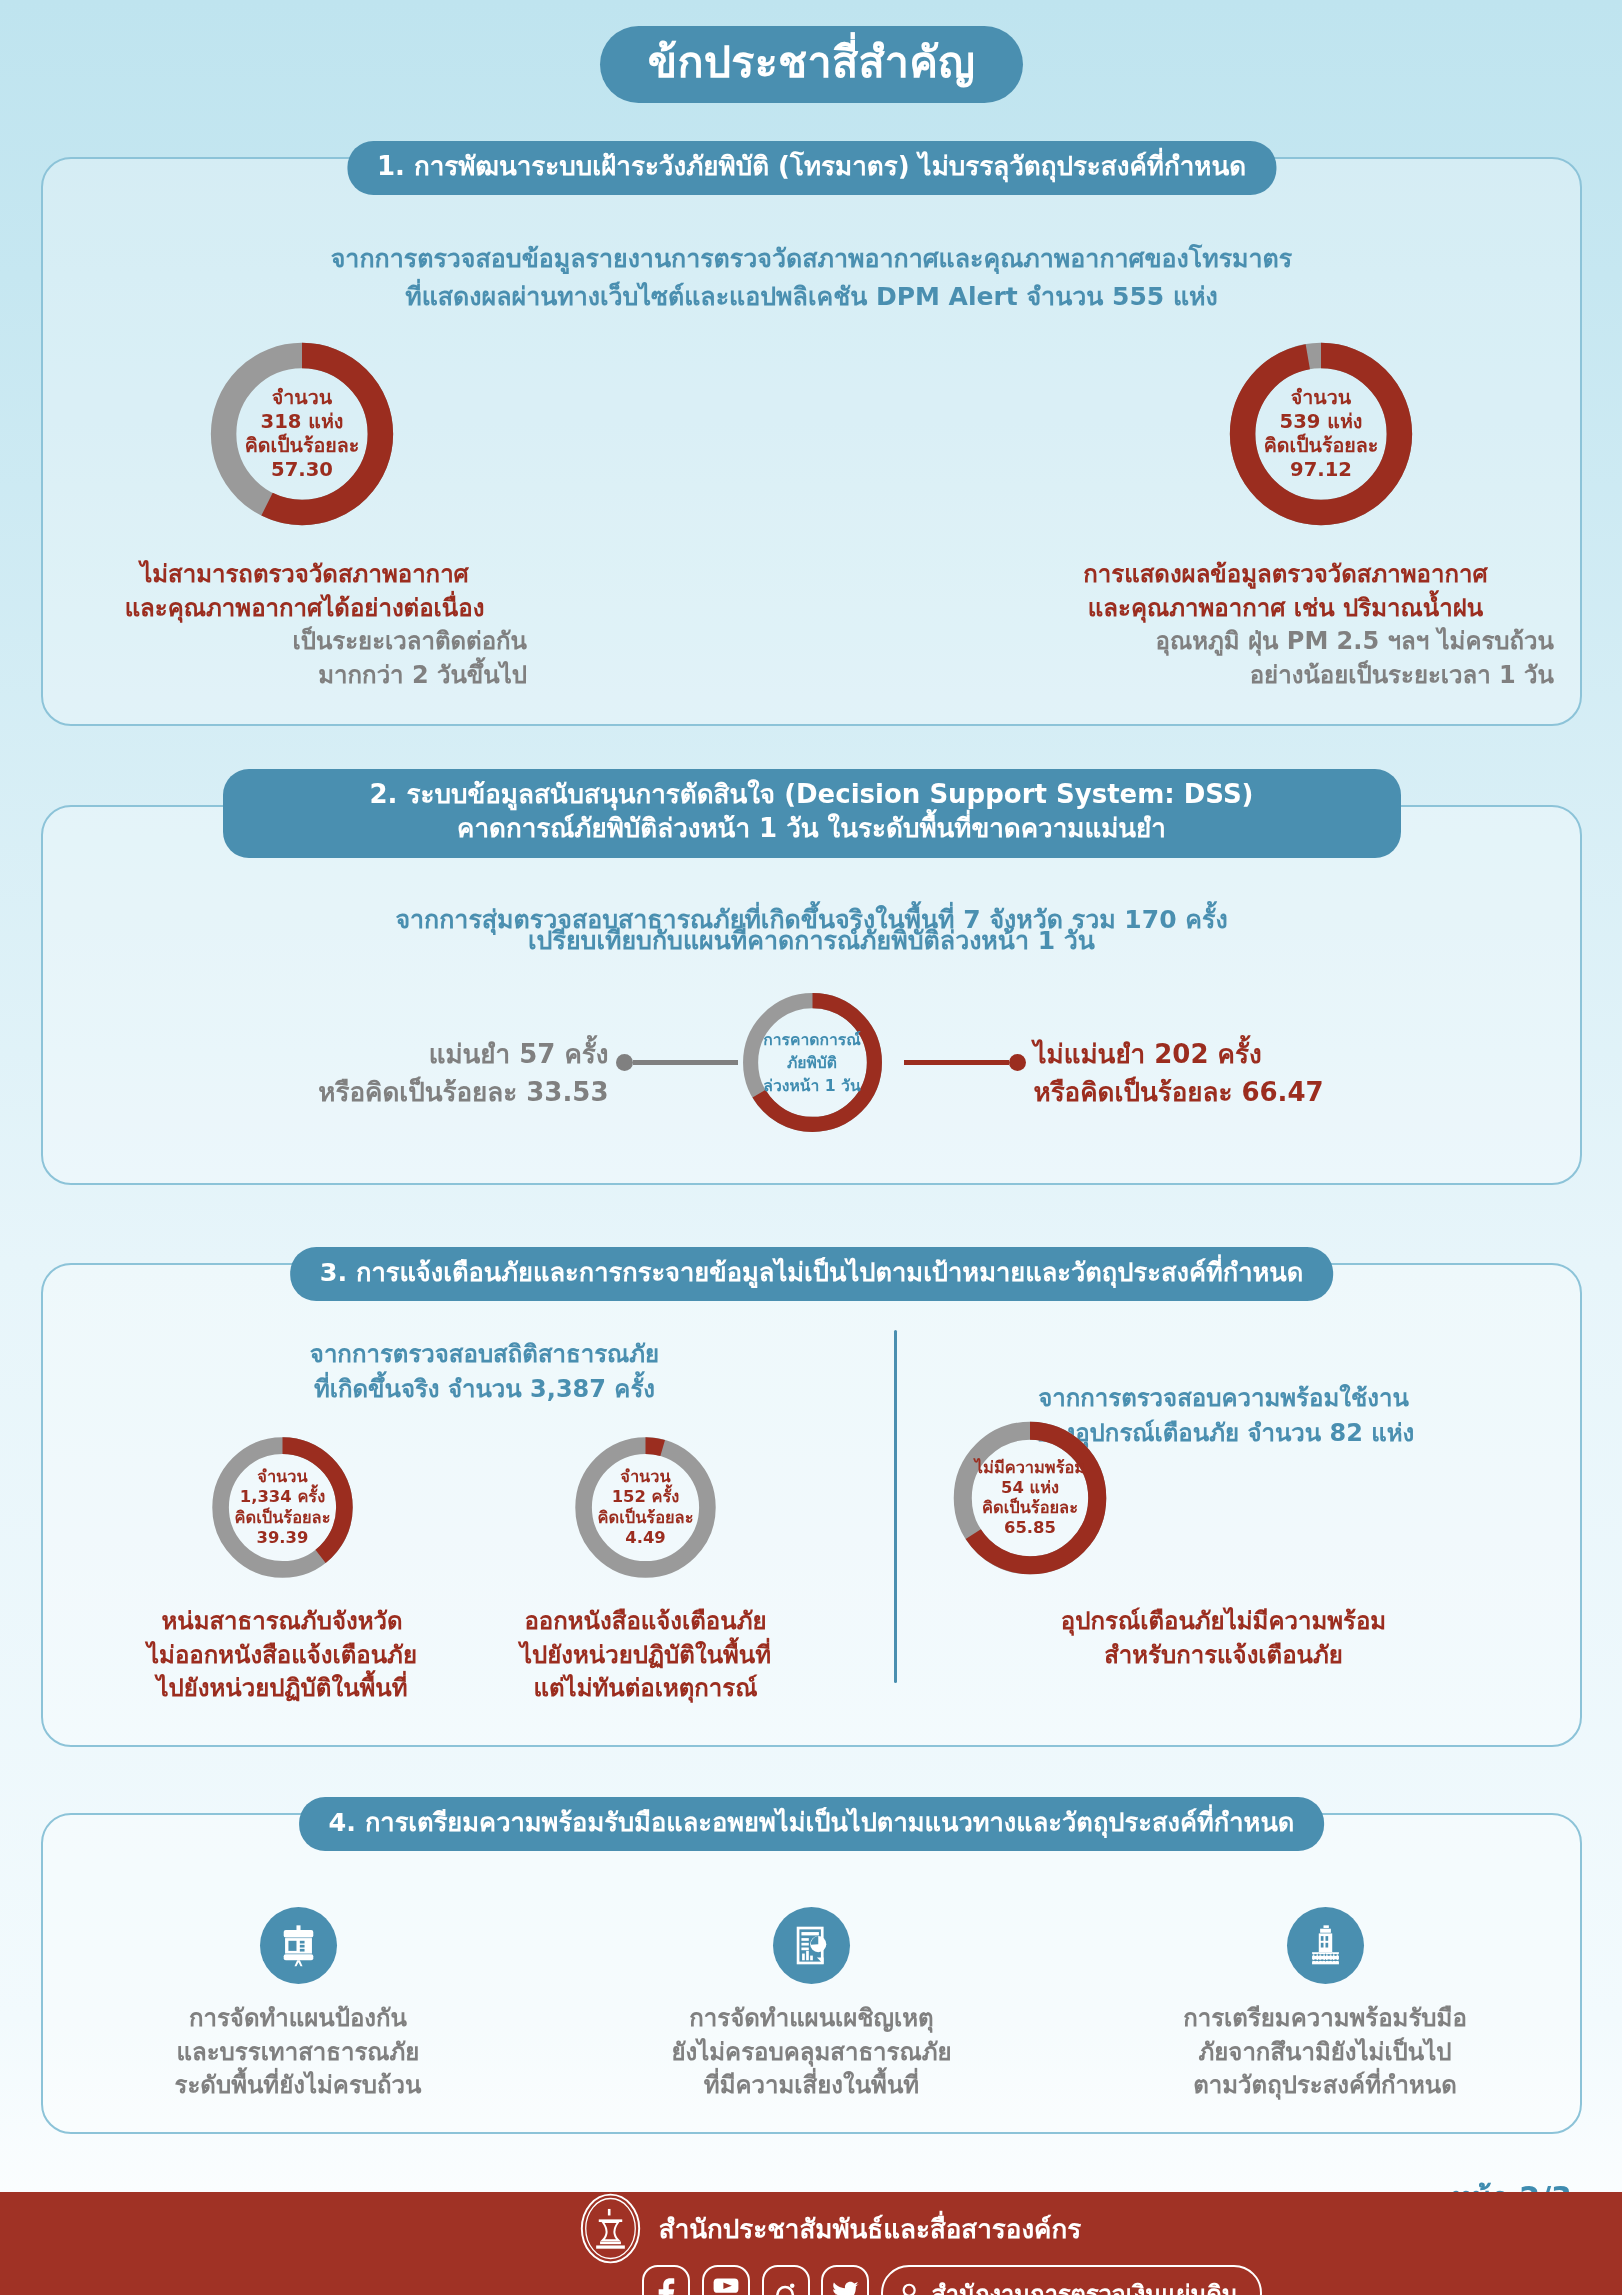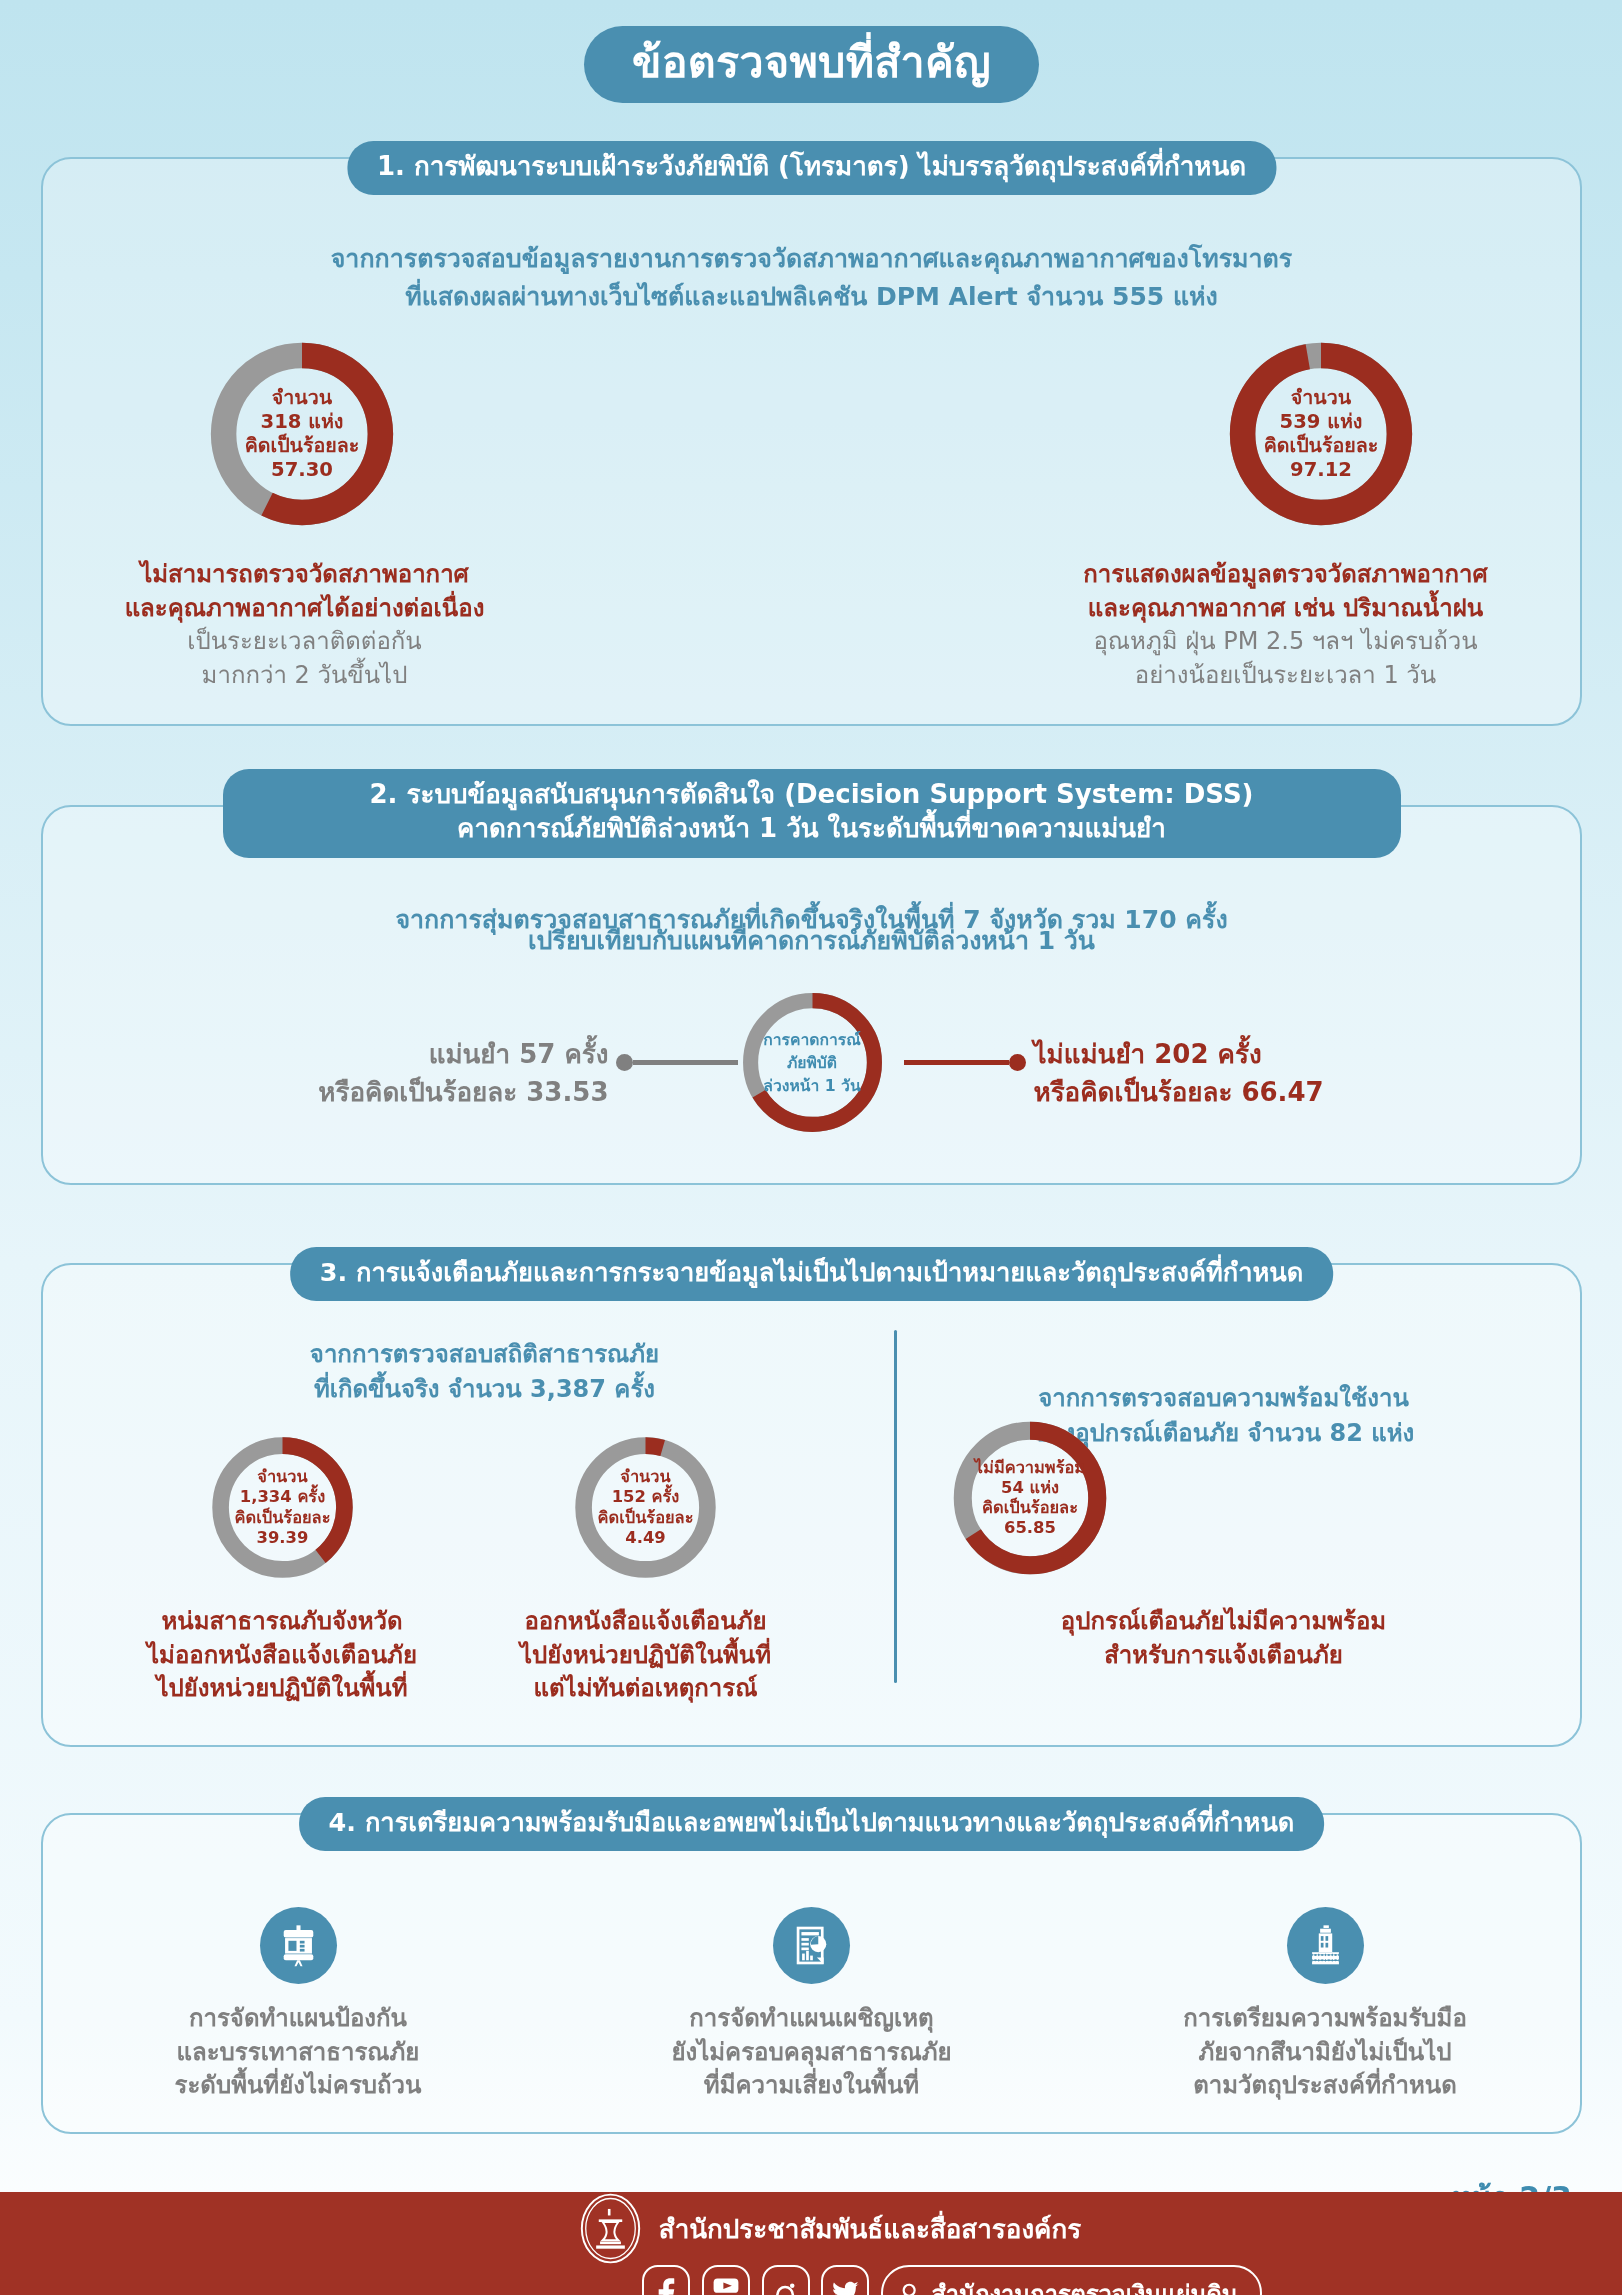--- a/index.html
+++ b/index.html
@@ -73,21 +73,21 @@
     line-height: 1.22;
   }
   .donut .hole.blue { color:#3f8cb0; }
 
   .cap {
     text-align:center;
     line-height:1.4;
     font-weight:700;
   }
   .cap .red { color:#9b2d1f; }
-  .cap .gray { color:#808080; font-weight:400; }
+  .cap .gray { color:#808080; font-weight:700;text-align:right; }
 
   
   .conn-row { position:absolute; display:flex; align-items:center; }
   .conn-line { height: 4.6px; }
   .dot { width: 17px; height:17px; border-radius:50%; }
 
   .lbl-left { text-align:right; color:#808080; font-weight:700; font-size:26px; line-height:1.45; }
   .lbl-right { text-align:left; color:#9b2d1f; font-weight:700; font-size:26px; line-height:1.45; }
 
   
@@ -128,21 +128,21 @@
     display:flex; align-items:center; gap:9.2px;
     padding: 0 22px 0 17px; color:#fff; font-size: 23.6px; font-weight:700;
   }
 </style>
 </head>
 <body>
 
 <div class="page">
 
   <div class="main-title-wrap">
-    <div class="main-title">ข้อตรวจพบที่สำคัญ</div>
+    <div class="main-title">ข้กประชาสี่สำคัญ</div>
   </div>
 
   <div class="card" style="top:157px; height:569px;">
     <div class="sec-head" style="top:-18.3px;">1. การพัฒนาระบบเฝ้าระวังภัยพิบัติ (โทรมาตร) ไม่บรรลุวัตถุประสงค์ที่กำหนด</div>
 
     <div class="lead" style="position:absolute; left:26px; right:26px; top:82px;">จากการตรวจสอบข้อมูลรายงานการตรวจวัดสภาพอากาศและคุณภาพอากาศของโทรมาตร</div>
     <div class="lead" style="position:absolute; left:26px; right:26px; top:120px;">ที่แสดงผลผ่านทางเว็บไซต์และแอปพลิเคชัน DPM Alert จำนวน 555 แห่ง</div>
 
     <div class="donut" style="position:absolute; left:161px; top:177px; width:196px; height:196px;">
       <svg viewBox="0 0 100 100" width="196" height="196">

